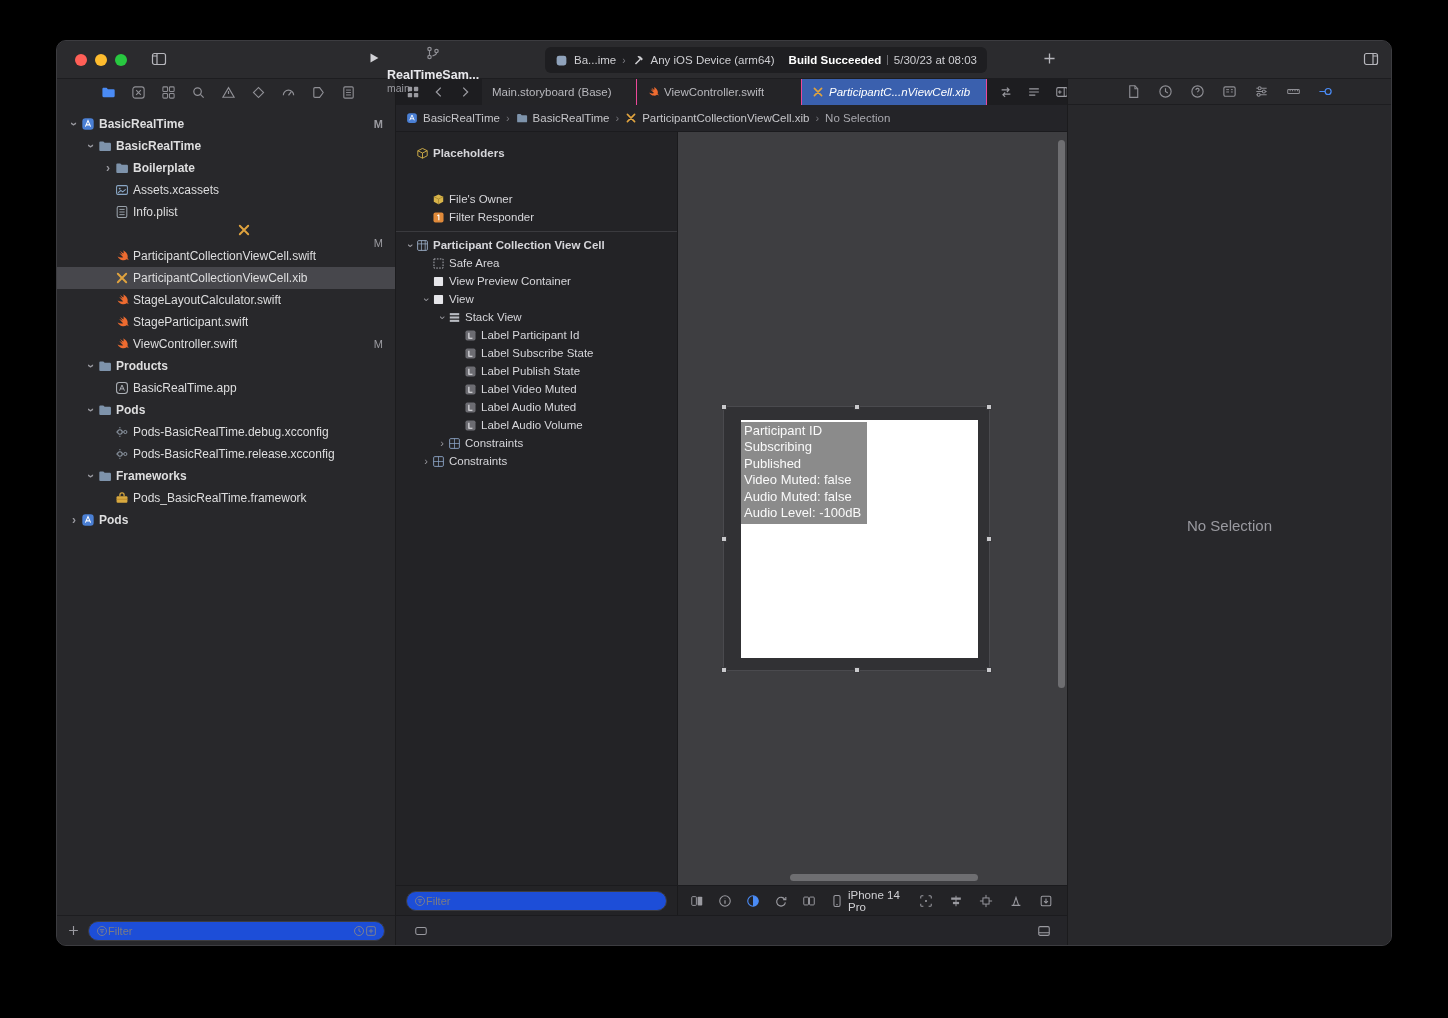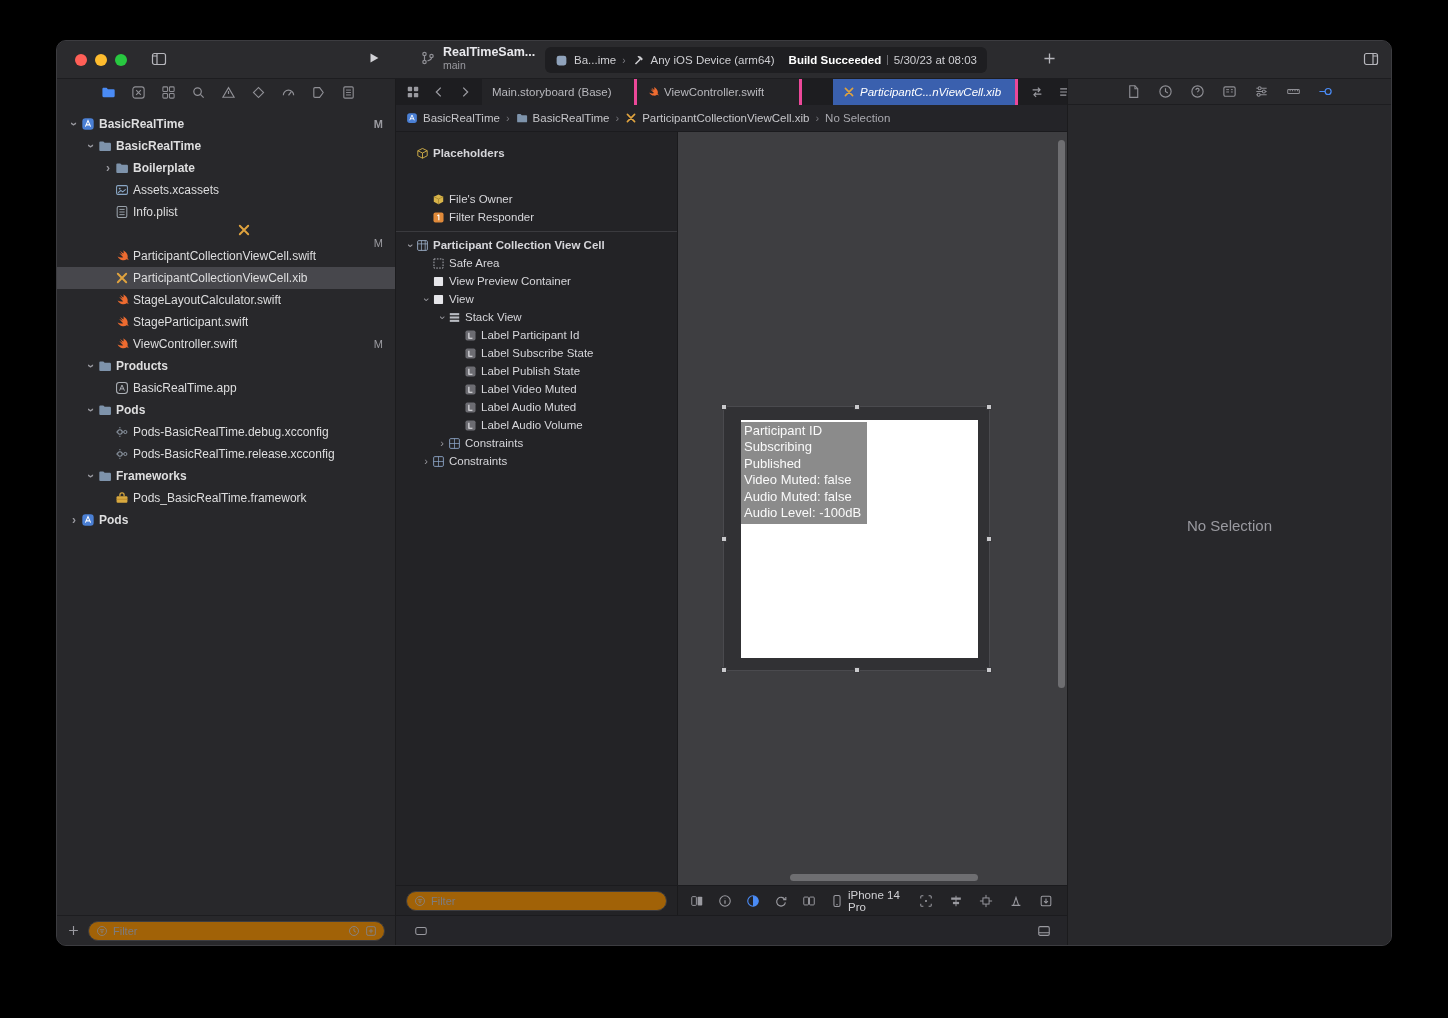--- a/index.html
+++ b/index.html
@@ -7,21 +7,21 @@
     font-family:"Liberation Sans","DejaVu Sans",sans-serif; }
   .window { position:absolute; left:56px; top:40px; width:1336px; height:906px;
     background:#262629; border:1px solid #3c3c40; border-radius:10px; overflow:hidden;
     display:flex; flex-direction:column; box-shadow:0 25px 60px rgba(0,0,0,.65); }
   
   .titlebar { position:relative; height:38px; flex:none; background:#2b2b2e; border-bottom:1px solid #1d1d20; }
   .traffic { position:absolute; left:18px; top:13px; display:flex; gap:8px; }
   .tl { width:12px; height:12px; border-radius:50%; }
   .tl.red{background:#ff5f57} .tl.yellow{background:#febc2e} .tl.green{background:#28c840}
   .tbtn { position:absolute; top:10px; color:#b6b6bc; }
-  .title-block { position:absolute; left:363px; top:4px; display:flex; align-items:center; gap:7px; color:#8f8f95; }
+  .title-block { position:absolute; left:330px; top:4px; display:flex; align-items:center; gap:7px; color:#8f8f95;flex-direction:column; }
   .title-texts { display:flex; flex-direction:column; line-height:1.15; }
   .win-title { font-size:12.5px; font-weight:bold; color:#e8e8ec; }
   .win-branch { font-size:10.5px; color:#9a9aa0; }
   .status-pill { position:absolute; left:488px; top:6px; width:442px; height:26px; background:#1e1e21;
     border-radius:6px; display:flex; align-items:center; padding:0 10px; gap:6px; font-size:11.5px; color:#cfcfd3; }
   .pill-sep { color:#7e7e84; font-size:10px; }
   .pill-status { margin-left:auto; display:flex; gap:5px; align-items:flex-start; }
   .pill-bold { font-weight:bold; color:#fff; }
   
   .main { flex:1; display:flex; min-height:0; }
@@ -32,33 +32,33 @@
   .nav-strip .gicon.active { color:#4a8bf5; }
   .tree { flex:1; padding-top:8px; overflow:hidden; }
   .tree-row { height:22px; display:flex; align-items:center; font-size:12px; color:#dededf; white-space:nowrap; padding-right:8px; }
   .tree-row.bold { font-weight:bold; }
   .tree-row.selected { background:#47474c; }
   .chev { width:14px; flex:none; display:inline-flex; justify-content:center; color:#98989e; font-size:12px; line-height:1; }
   .chev.down { transform:rotate(90deg); }
   .flabel { margin-left:4px; overflow:hidden; text-overflow:ellipsis; }
   .fbadge { margin-left:auto; color:#9b9ba1; font-size:11px; padding-right:4px; }
   .nav-bottom { height:30px; flex:none; border-top:1px solid #1d1d20; display:flex; align-items:center; padding:0 10px; gap:8px; color:#9a9aa0; }
-  .filter-field { flex:1; height:20px; background:#a16207; border:1px solid #3c3c40; border-radius:10px;
-    display:flex; align-items:center; padding:0 7px; gap:5px; color:#84848a; }
+  .filter-field { flex:1; height:20px; background:#1d4ed8; border:1px solid #3c3c40; border-radius:10px;
+    display:flex; align-items:center; padding:0 7px; color:#84848a; }
   .filter-field input { flex:1; background:transparent; border:none; outline:none; color:#d6d6da; font-size:11px; min-width:0; }
   .filter-field input::placeholder { color:#7c7c82; }
   
   .editor { flex:1; display:flex; flex-direction:column; min-width:0; }
   .tabbar { height:26px; flex:none; background:#1d1d20; display:flex; align-items:stretch; }
   .tabbar-left { display:flex; align-items:center; gap:12px; padding:0 10px; color:#9a9aa0; flex:none; }
   .tab { display:flex; align-items:center; gap:5px; padding:0 10px; font-size:11.5px; color:#b9b9be;
-    background:#242427; border-right:3px solid #ec4899; overflow:hidden; white-space:nowrap; }
+    background:#242427; border-right:1px solid #ec4899; overflow:hidden; white-space:nowrap; }
   .tab:nth-child(1){ width:155px; flex:none; }
   .tab:nth-child(2){ width:165px; flex:none; }
-  .tab:nth-child(3){ width:185px; flex:none;margin-left:31px; }
+  .tab:nth-child(3){ width:185px; flex:none; }
   .tab.active { background:#3a60ae; color:#fff; font-style:italic; }
   .tab-label { overflow:hidden; text-overflow:ellipsis; }
   .tabbar-right { margin-left:auto; display:flex; align-items:center; gap:14px; padding:0 12px; color:#9a9aa0; }
   .crumbbar { height:27px; flex:none; background:#242428; border-bottom:1px solid #1b1b1e;
     display:flex; align-items:center; padding-left:10px; gap:6px; font-size:11.5px; color:#c6c6ca; }
   .crumb { display:flex; align-items:center; gap:5px; }
   .crumb.dim { color:#a9a9af; }
   .crumb-sep { color:#77777c; font-size:11px; }
   .editor-main { flex:1; display:flex; min-height:0; }
   .outline-pane { width:282px; flex:none; background:#232326; border-right:1px solid #1a1a1c; padding-top:12px; overflow:hidden; }

